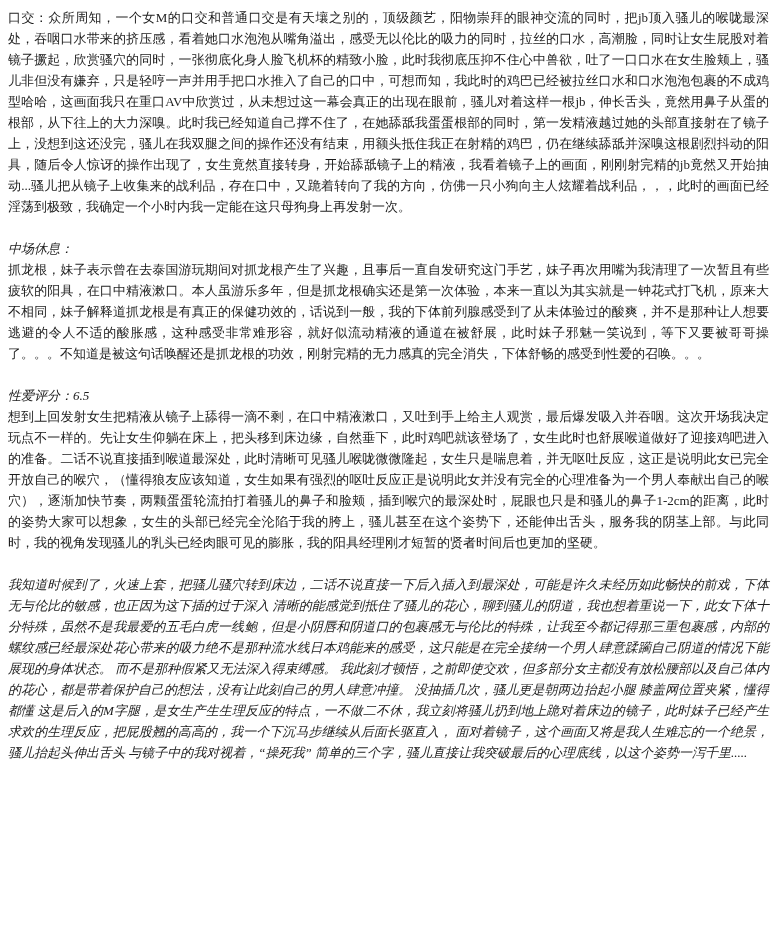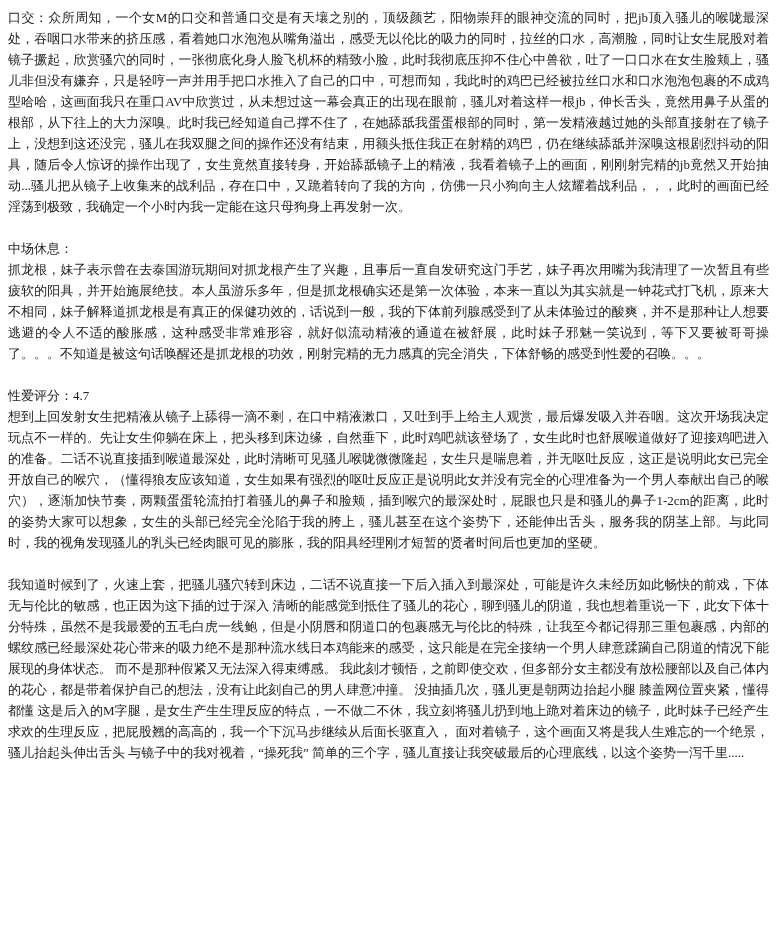--- a/index.html
+++ b/index.html
@@ -19,32 +19,33 @@
     color: #1c1c1c;
     text-align: justify;
     overflow: hidden;
   }
   .para {
     margin: 0;
     word-break: break-all;
   }
   .gap {
     margin-top: 21px;
+    font-style: italic;
   }
 </style>
 </head>
 <body>
 
 <div class="page">
   <p class="para">口交：众所周知，一个女M的口交和普通口交是有天壤之别的，顶级颜艺，阳物崇拜的眼神交流的同时，把jb顶入骚儿的喉咙最深处，吞咽口水带来的挤压感，看着她口水泡泡从嘴角溢出，感受无以伦比的吸力的同时，拉丝的口水，高潮脸，同时让女生屁股对着镜子撅起，欣赏骚穴的同时，一张彻底化身人脸飞机杯的精致小脸，此时我彻底压抑不住心中兽欲，吐了一口口水在女生脸颊上，骚儿非但没有嫌弃，只是轻哼一声并用手把口水推入了自己的口中，可想而知，我此时的鸡巴已经被拉丝口水和口水泡泡包裹的不成鸡型哈哈，这画面我只在重口AV中欣赏过，从未想过这一幕会真正的出现在眼前，骚儿对着这样一根jb，伸长舌头，竟然用鼻子从蛋的根部，从下往上的大力深嗅。此时我已经知道自己撑不住了，在她舔舐我蛋蛋根部的同时，第一发精液越过她的头部直接射在了镜子上，没想到这还没完，骚儿在我双腿之间的操作还没有结束，用额头抵住我正在射精的鸡巴，仍在继续舔舐并深嗅这根剧烈抖动的阳具，随后令人惊讶的操作出现了，女生竟然直接转身，开始舔舐镜子上的精液，我看着镜子上的画面，刚刚射完精的jb竟然又开始抽动...骚儿把从镜子上收集来的战利品，存在口中，又跪着转向了我的方向，仿佛一只小狗向主人炫耀着战利品，，，此时的画面已经淫荡到极致，我确定一个小时内我一定能在这只母狗身上再发射一次。</p>
 
   <p class="para gap">中场休息：</p>
 
-  <p class="para">抓龙根，妹子表示曾在去泰国游玩期间对抓龙根产生了兴趣，且事后一直自发研究这门手艺，妹子再次用嘴为我清理了一次暂且有些疲软的阳具，并开始施展绝技。本人虽游乐多年，但是抓龙根确实还是第一次体验，本来一直以为其实就是一钟花式打飞机，原来大不相同，妹子解释道抓龙根是有真正的保健功效的，话说到一般，我的下体前列腺感受到了从未体验过的酸爽，并不是那种让人想要逃避的令人不适的酸胀感，这种感受非常难形容，就好似流动精液的通道在被舒展，此时妹子邪魅一笑说到，等下又要被哥哥操了。。。不知道是被这句话唤醒还是抓龙根的功效，刚射完精的无力感真的完全消失，下体舒畅的感受到性爱的召唤。。。</p>
+  <p class="para">抓龙根，妹子表示曾在去泰国游玩期间对抓龙根产生了兴趣，且事后一直自发研究这门手艺，妹子再次用嘴为我清理了一次暂且有些疲软的阳具，在口中精液漱口。本人虽游乐多年，但是抓龙根确实还是第一次体验，本来一直以为其实就是一钟花式打飞机，原来大不相同，妹子解释道抓龙根是有真正的保健功效的，话说到一般，我的下体前列腺感受到了从未体验过的酸爽，并不是那种让人想要逃避的令人不适的酸胀感，这种感受非常难形容，就好似流动精液的通道在被舒展，此时妹子邪魅一笑说到，等下又要被哥哥操了。。。不知道是被这句话唤醒还是抓龙根的功效，刚射完精的无力感真的完全消失，下体舒畅的感受到性爱的召唤。。。</p>
 
-  <p class="para gap">性爱评分：4.7</p>
+  <p class="para gap">性爱评分：6.5</p>
 
 
 
   <p class="para">想到上回发射女生把精液从镜子上舔得一滴不剩，在口中精液漱口，又吐到手上给主人观赏，最后爆发吸入并吞咽。这次开场我决定玩点不一样的。先让女生仰躺在床上，把头移到床边缘，自然垂下，此时鸡吧就该登场了，女生此时也舒展喉道做好了迎接鸡吧进入的准备。二话不说直接插到喉道最深处，此时清晰可见骚儿喉咙微微隆起，女生只是喘息着，并无呕吐反应，这正是说明此女已完全开放自己的喉穴，（懂得狼友应该知道，女生如果有强烈的呕吐反应正是说明此女并没有完全的心理准备为一个男人奉献出自己的喉穴），逐渐加快节奏，两颗蛋蛋轮流拍打着骚儿的鼻子和脸颊，插到喉穴的最深处时，屁眼也只是和骚儿的鼻子1-2cm的距离，此时的姿势大家可以想象，女生的头部已经完全沦陷于我的胯上，骚儿甚至在这个姿势下，还能伸出舌头，服务我的阴茎上部。与此同时，我的视角发现骚儿的乳头已经肉眼可见的膨胀，我的阳具经理刚才短暂的贤者时间后也更加的坚硬。</p>
 
   <p class="para gap">我知道时候到了，火速上套，把骚儿骚穴转到床边，二话不说直接一下后入插入到最深处，可能是许久未经历如此畅快的前戏，下体无与伦比的敏感，也正因为这下插的过于深入 清晰的能感觉到抵住了骚儿的花心，聊到骚儿的阴道，我也想着重说一下，此女下体十分特殊，虽然不是我最爱的五毛白虎一线鲍，但是小阴唇和阴道口的包裹感无与伦比的特殊，让我至今都记得那三重包裹感，内部的螺纹感已经最深处花心带来的吸力绝不是那种流水线日本鸡能来的感受，这只能是在完全接纳一个男人肆意蹂躏自己阴道的情况下能展现的身体状态。 而不是那种假紧又无法深入得束缚感。  我此刻才顿悟，之前即使交欢，但多部分女主都没有放松腰部以及自己体内的花心，都是带着保护自己的想法，没有让此刻自己的男人肆意冲撞。 没抽插几次，骚儿更是朝两边抬起小腿 膝盖网位置夹紧，懂得都懂 这是后入的M字腿，是女生产生生理反应的特点，一不做二不休，我立刻将骚儿扔到地上跪对着床边的镜子，此时妹子已经产生求欢的生理反应，把屁股翘的高高的，我一个下沉马步继续从后面长驱直入， 面对着镜子，这个画面又将是我人生难忘的一个绝景，骚儿抬起头伸出舌头 与镜子中的我对视着，“操死我” 简单的三个字，骚儿直接让我突破最后的心理底线，以这个姿势一泻千里.....</p>
 </div>
 
 </body></html>

